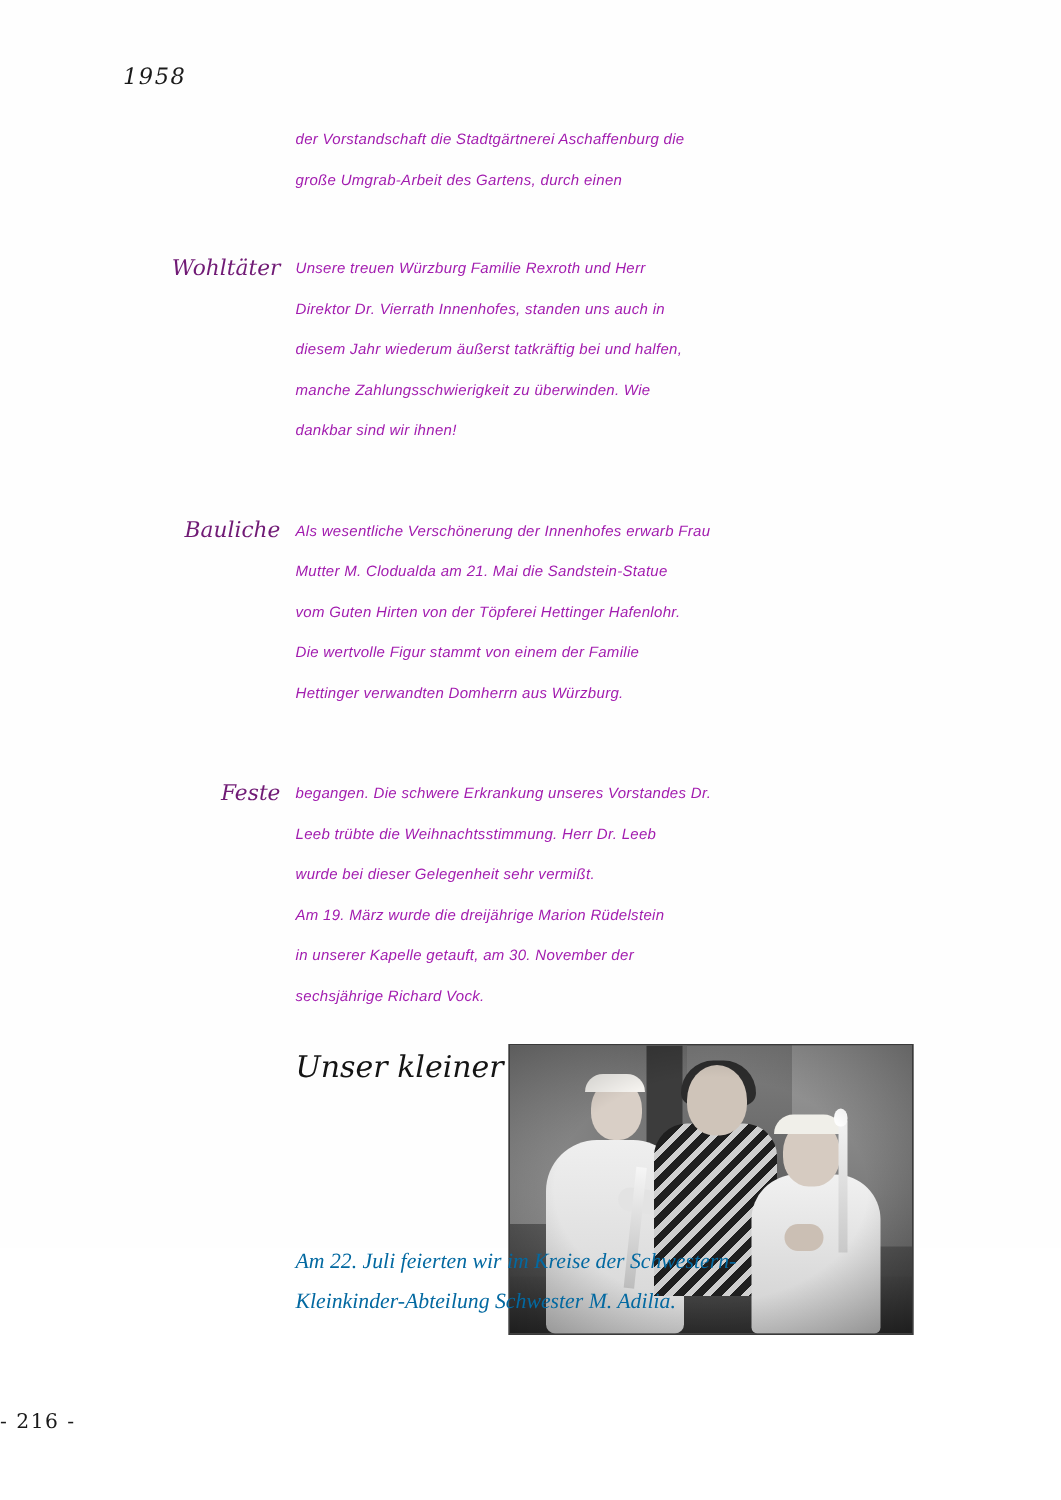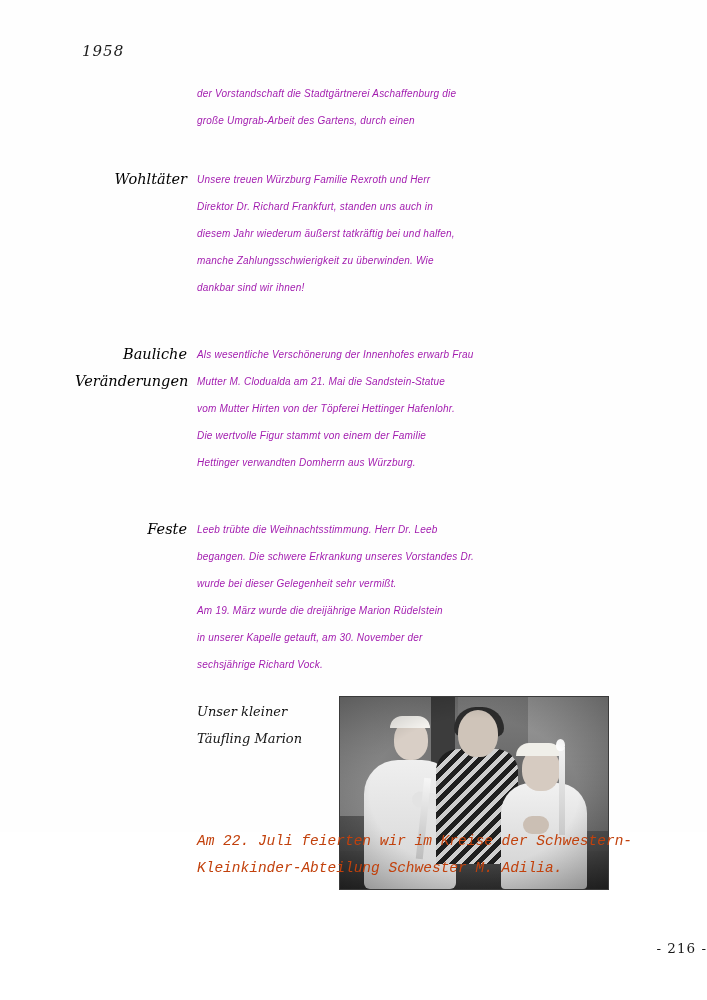--- a/index.html
+++ b/index.html
@@ -52,21 +52,21 @@
   .marginal {
     width: 122px;
     flex: 0 0 122px;
     text-align: right;
     padding-right: 10px;
     box-sizing: border-box;
     font-family: "DejaVu Serif", serif;
     font-style: italic;
     font-size: 14.5px;
     line-height: 27px;
-    color: #000000;
+    color: #701a75;
   }
 
   .marginal span {
     display: block;
   }
 
   .body-text {
     flex: 1 1 auto;
     font-family: Liberation Sans, sans-serif;
     font-style: italic;
@@ -87,21 +87,21 @@
   .photo-section {
     position: relative;
     display: flex;
     margin-top: 14px;
   }
 
   .photo-caption {
     flex: 0 0 142px;
     font-family: "DejaVu Serif", serif;
     font-style: italic;
-    font-size: 13px;
+    font-size: 20px;
     line-height: 27px;
     color: #141414;
     padding-top: 2px;
   }
 
   .photo-frame {
     position: relative;
     width: 268px;
     height: 192px;
     background: #6d6d6d;
@@ -279,33 +279,33 @@
     position: absolute;
     inset: 0;
     background: radial-gradient(ellipse at center, rgba(0,0,0,0) 55%, rgba(0,0,0,0.35) 100%);
   }
 
   .closing {
     position: absolute;
     left: 197px;
     top: 828px;
     width: 440px;
-    font-family: Liberation Mono, monospace;
+    font-family: Liberation Serif, serif;
     font-style: italic;
     font-size: 14.5px;
     line-height: 27px;
-    color: #c2410c;
+    color: #0369a1;
   }
 
   .page-number {
     position: absolute;
     left: 0;
     top: 940px;
     width: 707px;
-    text-align: right;
+    text-align: left;
     font-family: "DejaVu Serif", serif;
     font-size: 13.5px;
     color: #1a1a1a;
     letter-spacing: 1px;
   }
 </style>
 </head>
 <body>
 
 <div class="page">
@@ -323,64 +323,62 @@
     </div>
 
     <div class="gap-small"></div>
 
     <div class="block">
       <div class="marginal">
         <span>Wohltäter</span>
       </div>
       <div class="body-text">
         <p>Unsere treuen Würzburg Familie Rexroth und Herr</p>
-        <p>Direktor Dr. Richard Frankfurt, standen uns auch in</p>
+        <p>Direktor Dr. Vierrath Innenhofes, standen uns auch in</p>
         <p>diesem Jahr wiederum äußerst tatkräftig bei und halfen,</p>
         <p>manche Zahlungsschwierigkeit zu überwinden. Wie</p>
         <p>dankbar sind wir ihnen!</p>
       </div>
     </div>
 
     <div class="gap-medium"></div>
 
     <div class="block">
       <div class="marginal">
         <span>Bauliche</span>
-        <span>Veränderungen</span>
       </div>
       <div class="body-text">
         <p>Als wesentliche Verschönerung der Innenhofes erwarb Frau</p>
         <p>Mutter M. Clodualda am 21. Mai die Sandstein-Statue</p>
-        <p>vom Mutter Hirten von der Töpferei Hettinger Hafenlohr.</p>
+        <p>vom Guten Hirten von der Töpferei Hettinger Hafenlohr.</p>
         <p>Die wertvolle Figur stammt von einem der Familie</p>
         <p>Hettinger verwandten Domherrn aus Würzburg.</p>
       </div>
     </div>
 
     <div class="gap-medium"></div>
 
     <div class="block">
       <div class="marginal">
         <span>Feste</span>
       </div>
       <div class="body-text">
+        <p>begangen. Die schwere Erkrankung unseres Vorstandes Dr.</p>
         <p>Leeb trübte die Weihnachtsstimmung. Herr Dr. Leeb</p>
-        <p>begangen. Die schwere Erkrankung unseres Vorstandes Dr.</p>
         <p>wurde bei dieser Gelegenheit sehr vermißt.</p>
         <p>Am 19. März wurde die dreijährige Marion Rüdelstein</p>
         <p>in unserer Kapelle getauft, am 30. November der</p>
         <p>sechsjährige Richard Vock.</p>
       </div>
     </div>
 
     <div class="photo-section">
       <div style="flex:0 0 122px;"></div>
       <div class="photo-caption">
         <div>Unser kleiner</div>
-        <div>Täufling Marion</div>
       </div>
       <div class="photo-frame">
         <div class="photo-bg"></div>
         <div class="wall-left"></div>
         <div class="wall-right"></div>
         <div class="door-frame"></div>
         <div class="floor"></div>
 
         <div class="child-left-body"></div>
         <div class="child-left-head"></div>

